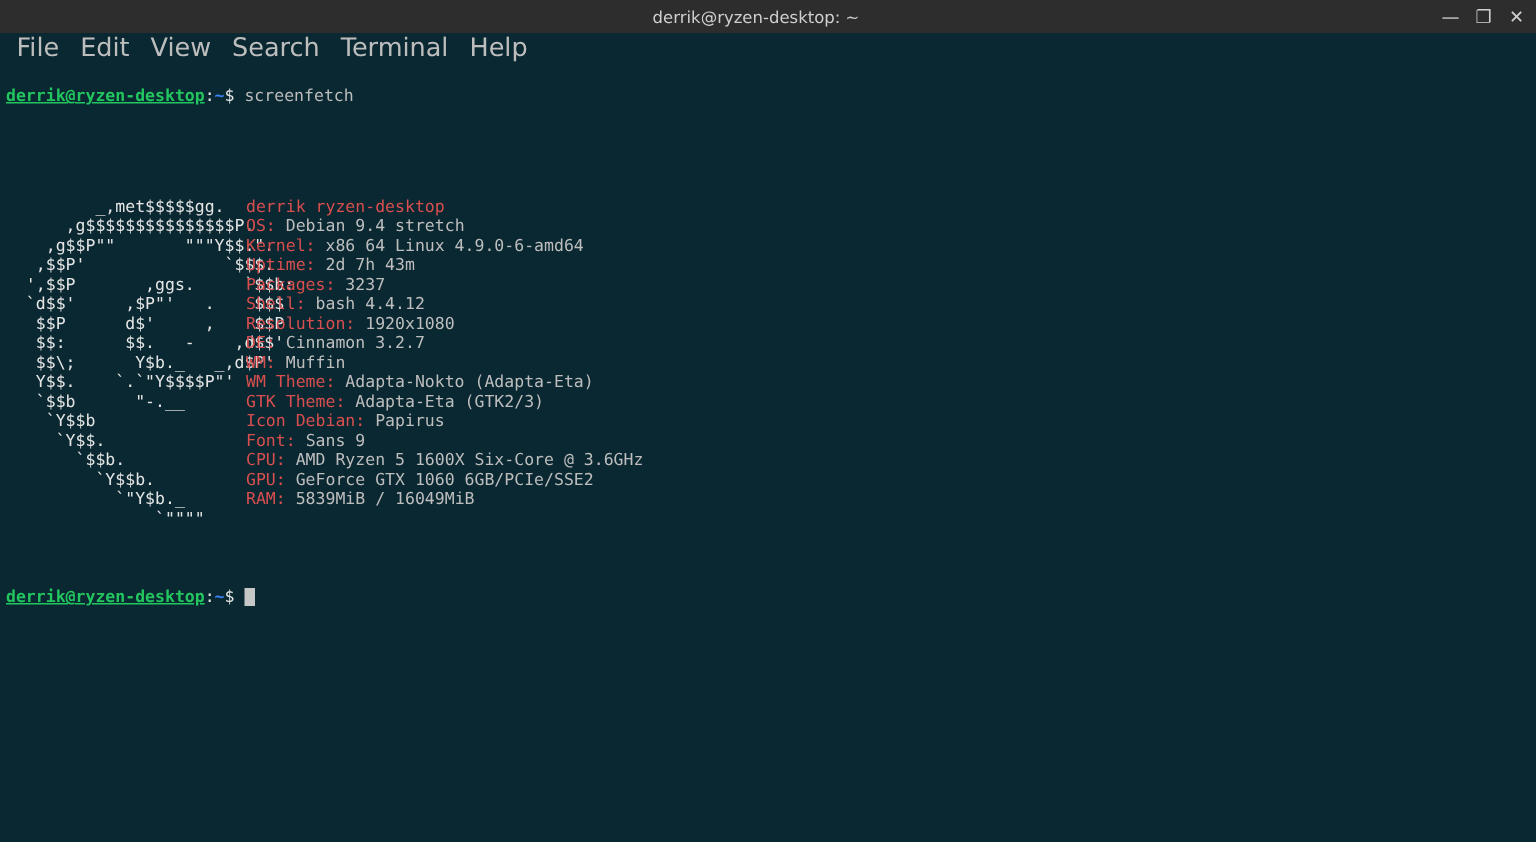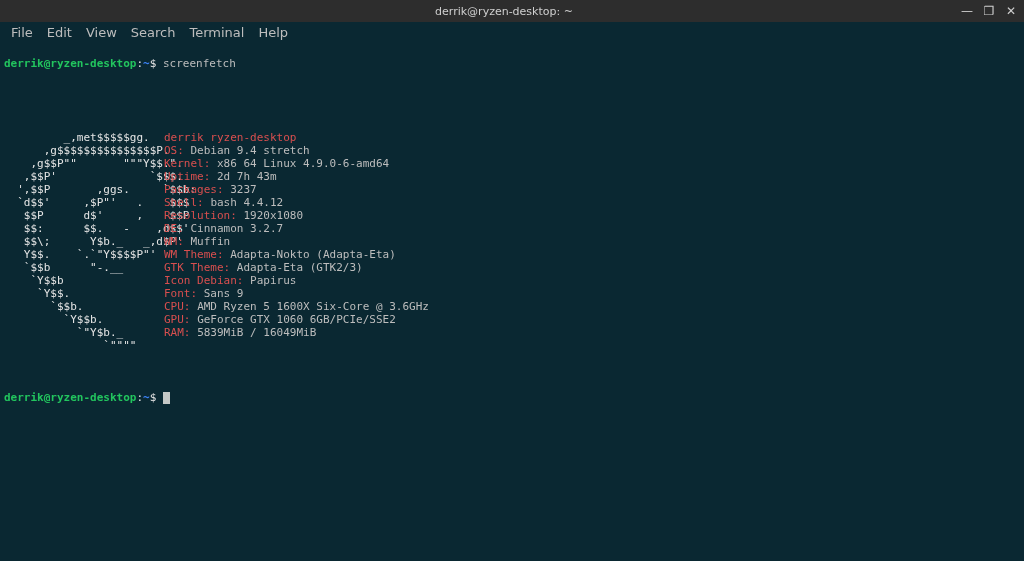--- a/index.html
+++ b/index.html
@@ -47,34 +47,34 @@
   }
   .menubar {
     height: 20px;
     background: #0a2832;
     display: flex;
     align-items: center;
     padding: 0 4px;
     gap: 0;
     color: #bdbdbd;
     font-family: "DejaVu Sans", sans-serif;
-    font-size: 13px;
+    font-size: 17px;
   }
   .menubar .menu-item {
     padding: 2px 7px;
     cursor: pointer;
   }
   .terminal {
     padding: 2px 4px 0 4px;
     white-space: pre;
     font-size: 11px;
     line-height: 13px;
     letter-spacing: 0px;
   }
-  .green-b { color: #22c55e; font-weight: 700; }
+  .green-b { color: #22c55e; font-weight: 700; text-decoration: underline; }
   .blue-b  { color: #3b82f6; font-weight: 700; }
   .white   { color: #e5e5e5; }
   .red-b   { color: #d94f4f; font-weight: 400; }
   .grey    { color: #bdbdbd; text-align: center; }
   .row { display: flex; margin-top: 48px; }
   .ascii-col { width: 160px; min-width:160px; }
   .info-col { padding-left: 0; }
   .cursor {
     display: inline-block;
     width: 7px;

